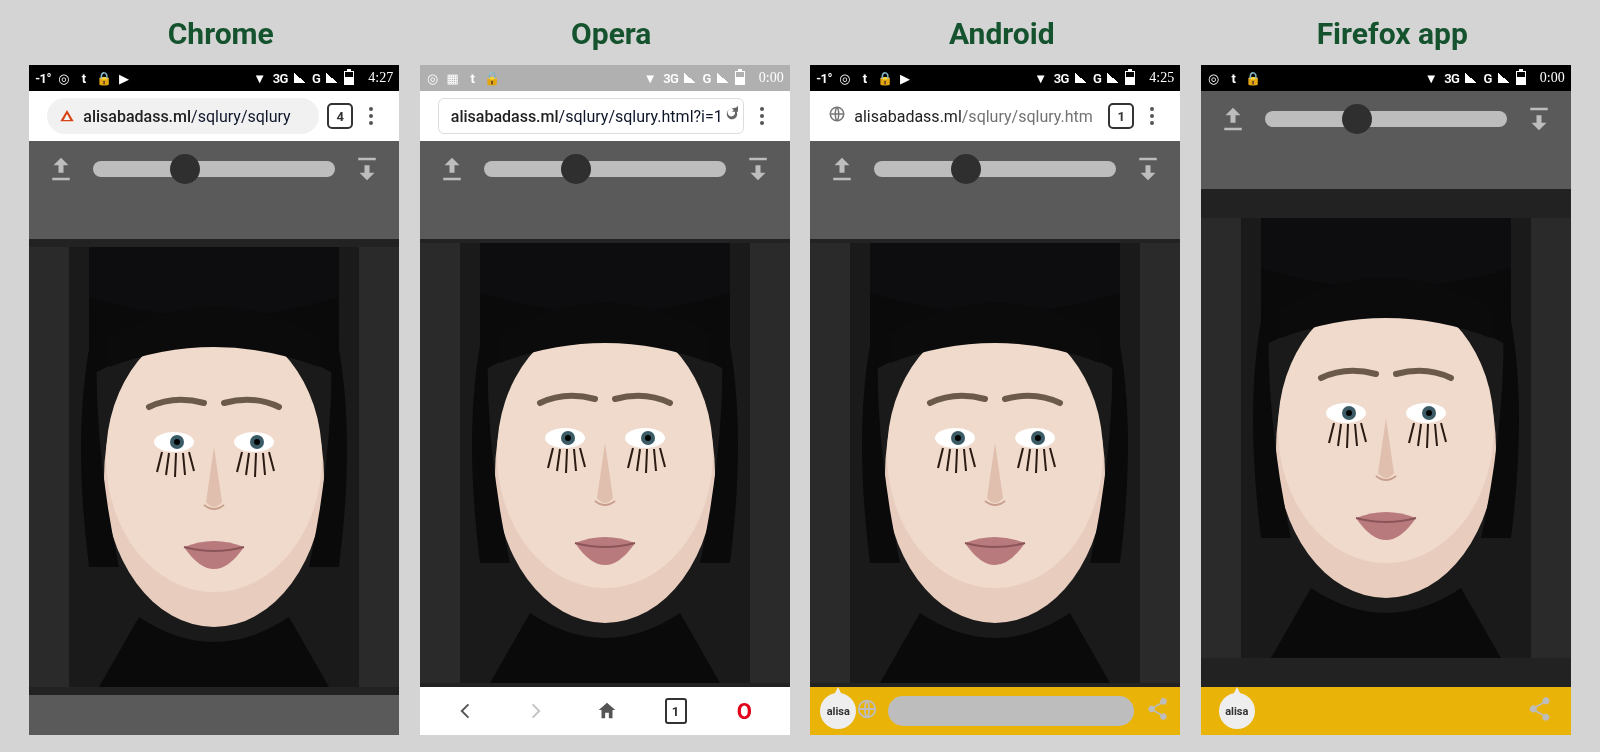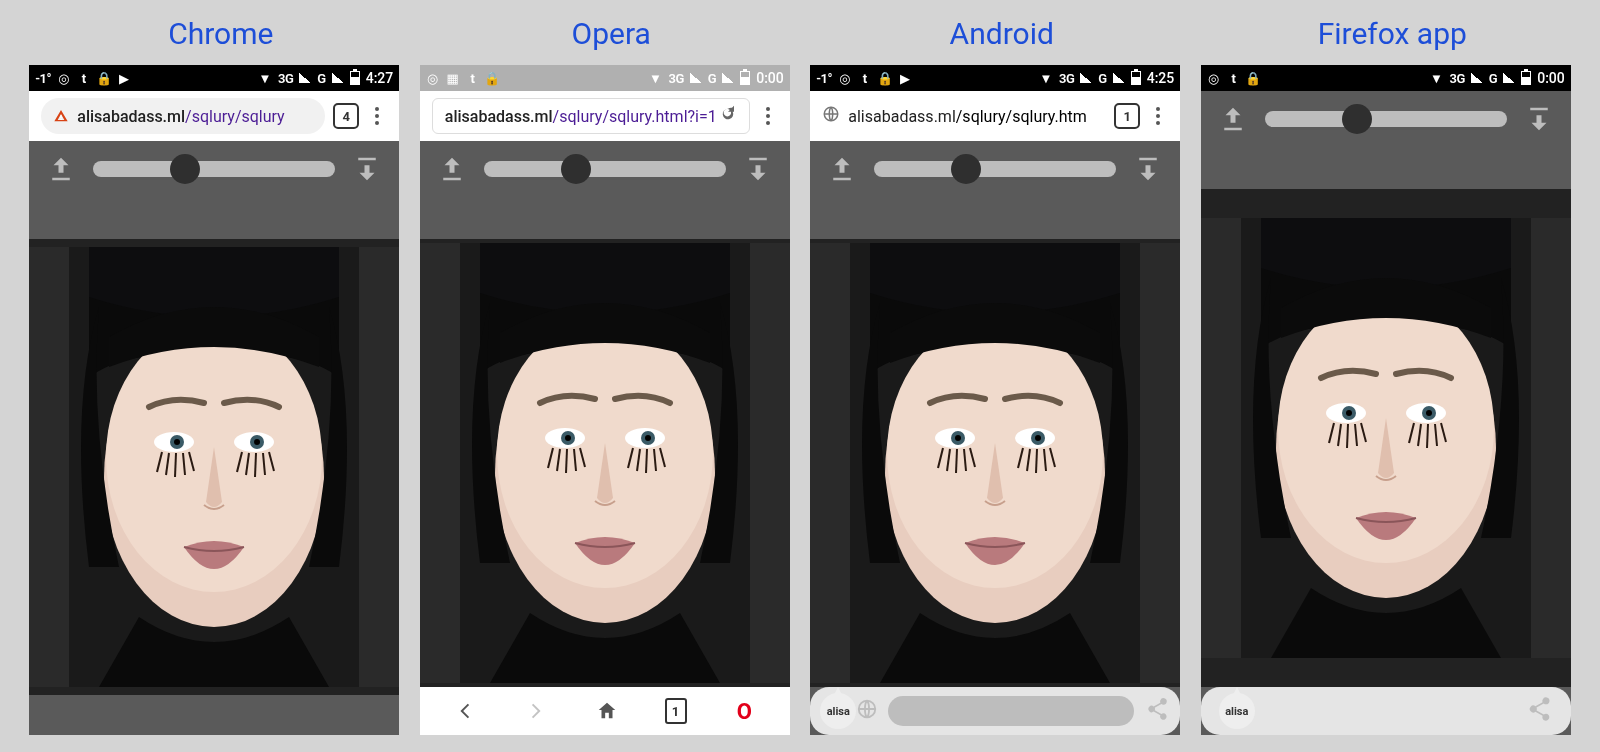--- a/index.html
+++ b/index.html
@@ -17,22 +17,22 @@
     padding-top: 6px;
   }
   .col {
     flex: 1 1 0;
     display: flex;
     flex-direction: column;
     align-items: center;
   }
   .col-title {
     font-size: 30px;
-    font-weight: 400;
-    color: #1d4ed8;
+    font-weight: 700;
+    color: #14532d;
     margin: 10px 0 14px 13px;
   }
   .phone {
     width: 370px;
     height: 670px;
     background: #5a5a5a;
     display: flex;
     flex-direction: column;
     position: relative;
     overflow: hidden;
@@ -44,46 +44,46 @@
     color: #fff;
     display: flex;
     align-items: center;
     font-size: 13px;
     padding: 0 6px;
     gap: 6px;
   }
   .statusbar.light { background:#b0b0b0; color:#fff;}
   .statusbar .spacer { flex: 1; }
   .sb-text { font-weight:600; letter-spacing:-0.5px;}
-  .sb-time { font-weight:500; font-size:14px; margin-left:0;}
+  .sb-time { font-weight:500; font-size:14px; margin-left:8px;font-family:Liberation Serif, serif;}
   
   .urlbar {
     height: 50px;
     display: flex;
     align-items: center;
-    padding: 0 12px;
+    padding: 0 18px;
     gap: 8px;
   }
   .urlbar.white { background:#fff; }
   .pill {
     flex:1;
     height:36px;
     border-radius:20px;
     background:#f1f1f1;
     display:flex;
     align-items:center;
     padding:0 12px;
     font-size:16px;
     color:#333;
     overflow:hidden;
     white-space:nowrap;
   }
   .pill.square { border-radius:6px; background:#fff; border:1px solid #ddd;}
   .pill .domain { color:#222; font-weight:500;}
-  .pill .path   { color:#4c1d95;}
+  .pill .path   { color:#0f172a;}
   .tabcount {
     width:26px;height:26px;border:2px solid #333;border-radius:5px;
     display:flex;align-items:center;justify-content:center;
     font-size:13px;font-weight:700;color:#333;
   }
   .dots { width:20px; display:flex; flex-direction:column; gap:3px; align-items:center; justify-content:center;}
   .dots span{width:4px;height:4px;border-radius:50%;background:#555;}
   
   .apptoolbar {
     height:56px;
@@ -120,21 +120,21 @@
   .face-svg{width:100%;height:100%;display:block;}
   
   .bottombar{
     height:48px;
     display:flex;
     align-items:center;
     justify-content:space-around;
     padding:0 10px;
   }
   .bottombar.white{background:#fff;}
-  .bottombar.grey{background:#e5e5e5;border-radius:19px;}
+  .bottombar.grey{background:#eab308;}
   .nav-icon{width:26px;height:26px;display:flex;align-items:center;justify-content:center;color:#555;}
   .alisa-badge{
     width:36px;height:36px;border-radius:50%;background:#eee;color:#333;
     font-size:11px;font-weight:700;display:flex;align-items:center;justify-content:center;
     position:relative;
   }
   .alisa-badge::before{
     content:"";position:absolute;top:-6px;left:50%;transform:translateX(-50%);
     width:0;height:0;border-left:4px solid transparent;border-right:4px solid transparent;
     border-bottom:8px solid #eee;
@@ -388,21 +388,21 @@
         <span class="sb-text">G</span>
         <span class="sig"></span>
         <span class="batt"></span>
         <span class="sb-time">4:25</span>
       </div>
       <div class="urlbar white">
         <span style="color:#777"><svg width="18" height="18">
               <use href="#sym-globe"></use>
             </svg></span>
         <div style="flex:1;overflow:hidden;white-space:nowrap;font-size:16px">
-          <span class="domain" style="color:#222">alisabadass.ml</span><span class="path" style="color:#000000">/sqlury/sqlury.htm</span>
+          <span class="domain" style="color:#222">alisabadass.ml</span><span class="path" style="color:#737373">/sqlury/sqlury.htm</span>
         </div>
         <div class="tabcount">
             <span>1</span>
           </div>
         <div class="dots">
             <span></span>
             <span></span>
             <span></span>
           </div>
       </div>

